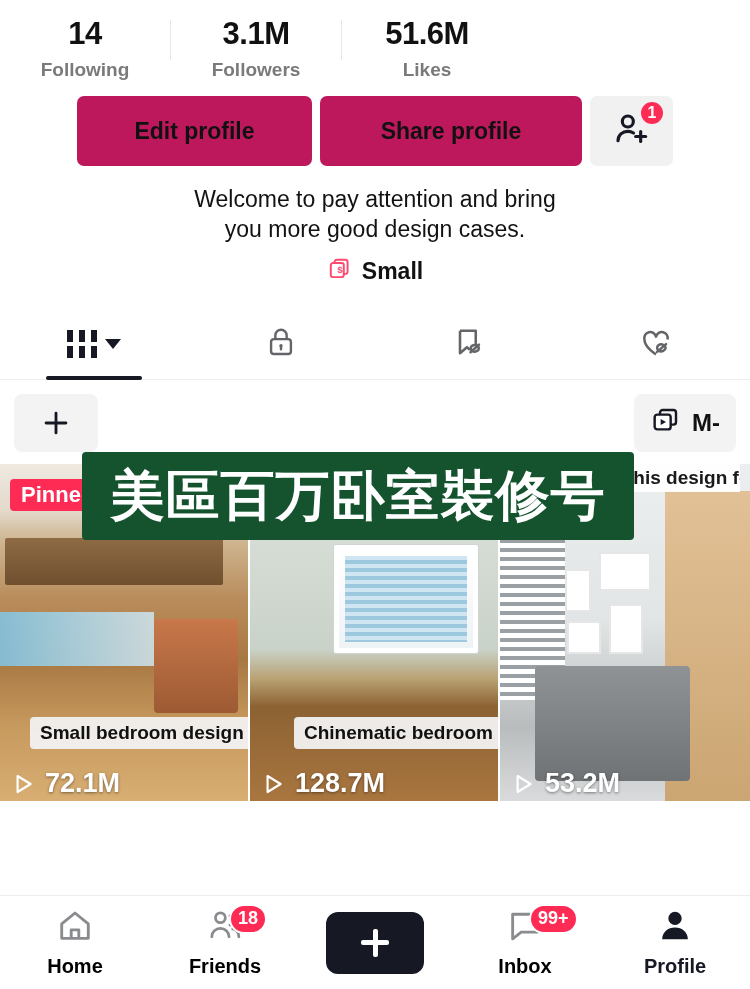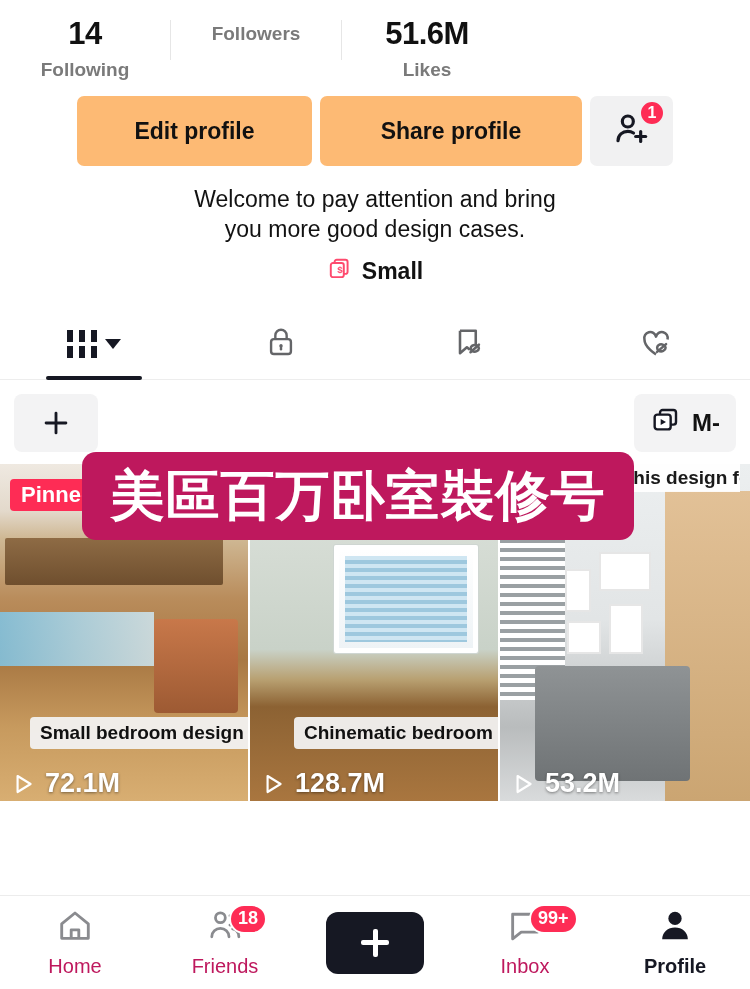--- a/index.html
+++ b/index.html
@@ -20,21 +20,21 @@
   .stat-value { font-size:31px; font-weight:bold; color:#111; letter-spacing:-0.5px; line-height:1.15; }
   .stat-label { font-size:19px; color:#7a7a7a; margin-top:7px; line-height:1.15;font-weight:bold; }
   .stat-div { width:1px; height:40px; background:#e6e6e6; margin-top:4px; }
 
   
   .actions-row {
     display:flex; justify-content:center; align-items:center; gap:8px;
     margin-top:8px; height:74px;
   }
   .btn-pill {
-    background:#fdba74; border-radius:7px;
+    background:#be185d; border-radius:7px;
     height:70px; display:flex; align-items:center; justify-content:center;
     font-size:23px; font-weight:bold; color:#111; cursor:pointer; border:none;
   }
   .btn-edit { width:235px; }
   .btn-share { width:262px; }
   .btn-addfriend {
     width:83px; height:70px; background:#f1f1f2; border-radius:7px;
     display:flex; align-items:center; justify-content:center; position:relative; cursor:pointer;
   }
   .badge-dot {
@@ -88,21 +88,21 @@
     height:58px; background:#f3f3f4; border-radius:8px;
     display:flex; align-items:center; gap:10px; padding:0 16px;
     font-size:24px; font-weight:bold; color:#121212; cursor:pointer; flex:none;
     white-space:nowrap;
   }
   .pl-card2 { margin-left:auto; }
 
   
   .blue-banner {
     position:absolute; left:82px; top:452px; width:552px; height:88px;
-    background:#be185d; border-radius:14px;
+    background:#14532d; border-radius:4px;
     display:flex; align-items:center; justify-content:center;
     color:#ffffff; font-size:54px; font-weight:bold; letter-spacing:1px;
     z-index:40;
   }
 
   
   .grid {
     display:flex; gap:2px; margin-top:4px; height:337px; overflow:hidden;
   }
   .cell { position:relative; width:248px; height:337px; overflow:hidden; background:#222; }
@@ -136,21 +136,21 @@
   
   .bottomnav {
     position:absolute; left:0; bottom:0; width:750px; height:94px;
     background:#fff; border-top:1px solid #ececec;
     display:flex; align-items:center;
   }
   .nav-item {
     flex:1; display:flex; flex-direction:column; align-items:center;
     justify-content:center; gap:6px; cursor:pointer; position:relative; height:94px;
   }
-  .nav-label { font-size:20px; color:#be185d; }
+  .nav-label { font-size:20px; color:#000000;font-weight:bold; }
   .nav-label.active { color:#161823; font-weight:bold; }
   .nav-badge {
     position:absolute; top:8px; left:50%; margin-left:4px;
     background:#fe2c55; color:#fff; border-radius:999px;
     min-width:32px; height:30px; padding:0 7px;
     font-size:18px; font-weight:bold;
     display:flex; align-items:center; justify-content:center;
     border:2px solid #fff; z-index:3;
   }
   .create-btn {
@@ -221,20 +221,21 @@
 
 <div id="app">
 
   <div class="stats-row">
     <div class="stat">
       <div class="stat-value">14</div>
       <div class="stat-label">Following</div>
     </div>
     <div class="stat-div"></div>
     <div class="stat">
+      <div class="stat-value">3.1M</div>
       <div class="stat-label">Followers</div>
     </div>
     <div class="stat-div"></div>
     <div class="stat">
       <div class="stat-value">51.6M</div>
       <div class="stat-label">Likes</div>
     </div>
   </div>
 
   <div class="actions-row">

